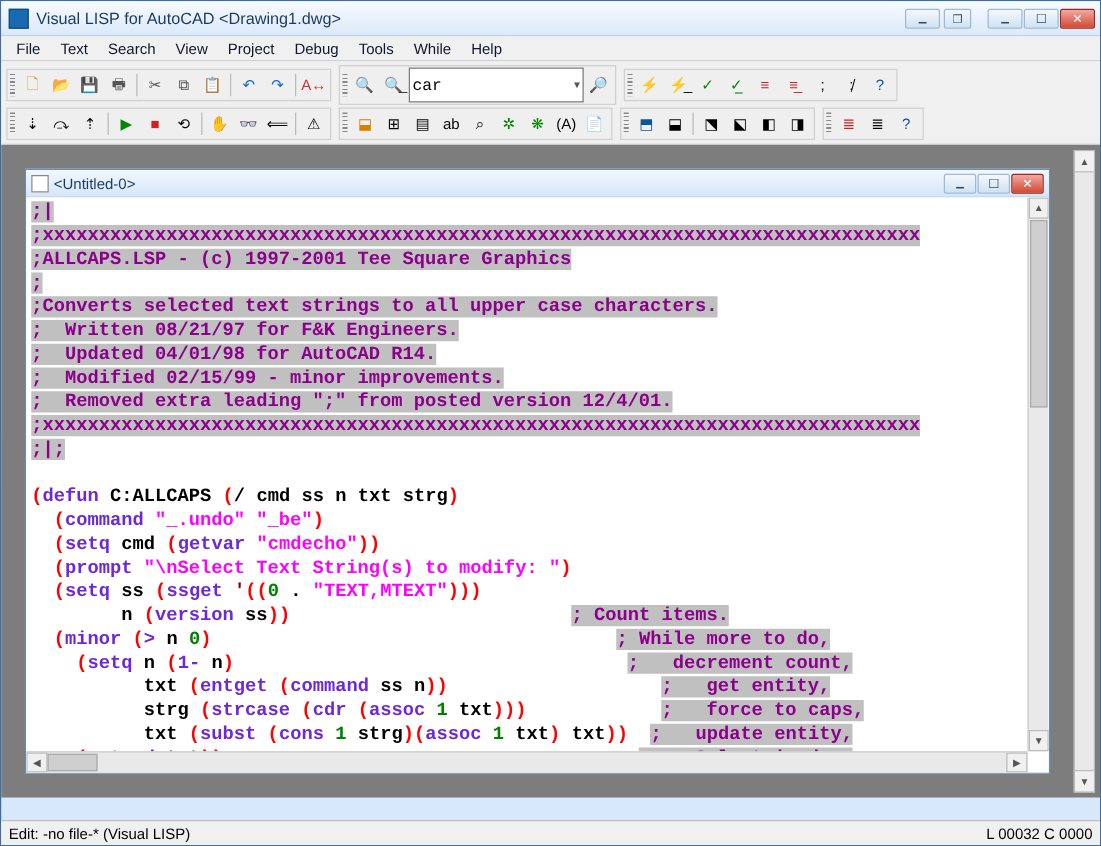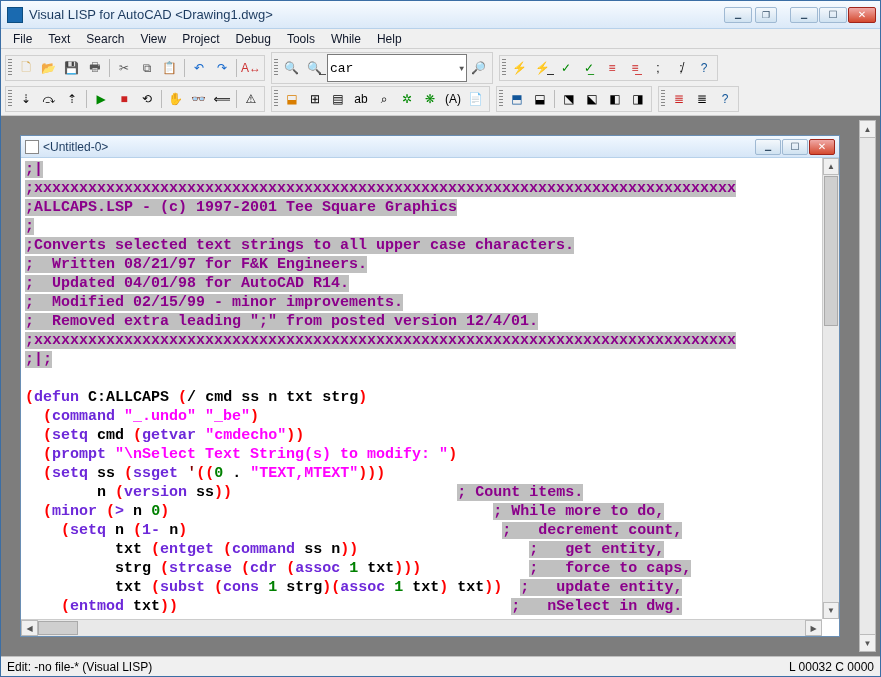--- a/index.html
+++ b/index.html
@@ -63,21 +63,21 @@
 .hscroll { position: absolute; left: 0; right: 17px; bottom: 0; height: 17px; background: #e9e9e9; border-top: 1px solid #ccc; display: flex; }
 .hscroll .sbtn { width: 17px; background: #f0f0f0; border: 1px solid #bbb; display: flex; align-items: center; justify-content: center; font-size: 8px; color: #555; }
 .hscroll .thumb { flex: 0 0 40px; background: #cfcfcf; border: 1px solid #aaa; margin: 1px 0; }
 .hscroll .track { flex: 1; }
 .work-vscroll { position: absolute; right: 4px; top: 4px; bottom: 4px; width: 17px; background: #e9e9e9; border: 1px solid #bbb; }
 .work-vscroll .sbtn { height: 17px; background: #f0f0f0; border-bottom: 1px solid #bbb; display: flex; align-items:center; justify-content:center; font-size: 8px; color: #555;}
 .work-vscroll .sbtn:last-child { position: absolute; bottom: 0; left:0; right:0; border-top:1px solid #bbb; border-bottom:none;}
 .work-inner { margin-right: 21px; height: 100%; display: flex; flex-direction: column; }
 
 
-.statusbar { height: 20px; background: #f0f0f0; border-top: 1px solid #c0c0c0; display: flex; align-items: center; padding: 0 6px; font-size: 12px; font-family: Tahoma, sans-serif; }
+.statusbar { height: 20px; background: #f0f0f0; border-top: 1px solid #c0c0c0; display: flex; align-items: center; padding: 0 6px; font-size: 12px; font-family: Tahoma, sans-serif; margin-top: 18px; }
 .statusbar .left { flex: 1; }
 
 
 .ic-new{color:#d2a44a}.ic-open{color:#d2a44a}.ic-save{color:#1166cc}.ic-print{color:#555}
 .ic-cut{color:#555}.ic-copy{color:#555}.ic-paste{color:#8a5a2a}
 .ic-undo{color:#1166cc}.ic-redo{color:#1166cc}.ic-comp{color:#cc3333}
 .ic-find{color:#333}.ic-find2{color:#333}
 .ic-run{color:#d97e00}.ic-g{color:#008800}.ic-r{color:#cc2222}.ic-b{color:#115599}
 </style>
 </head>

